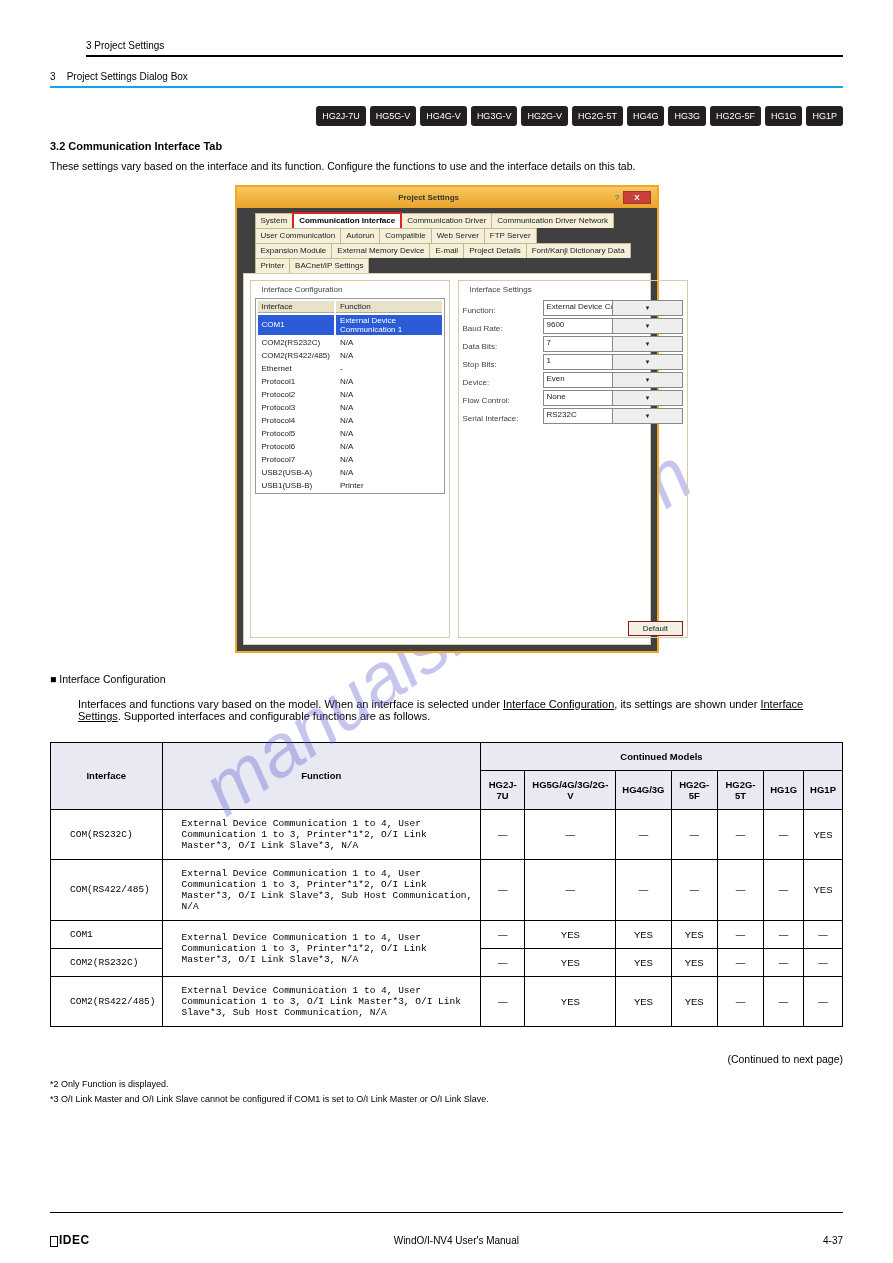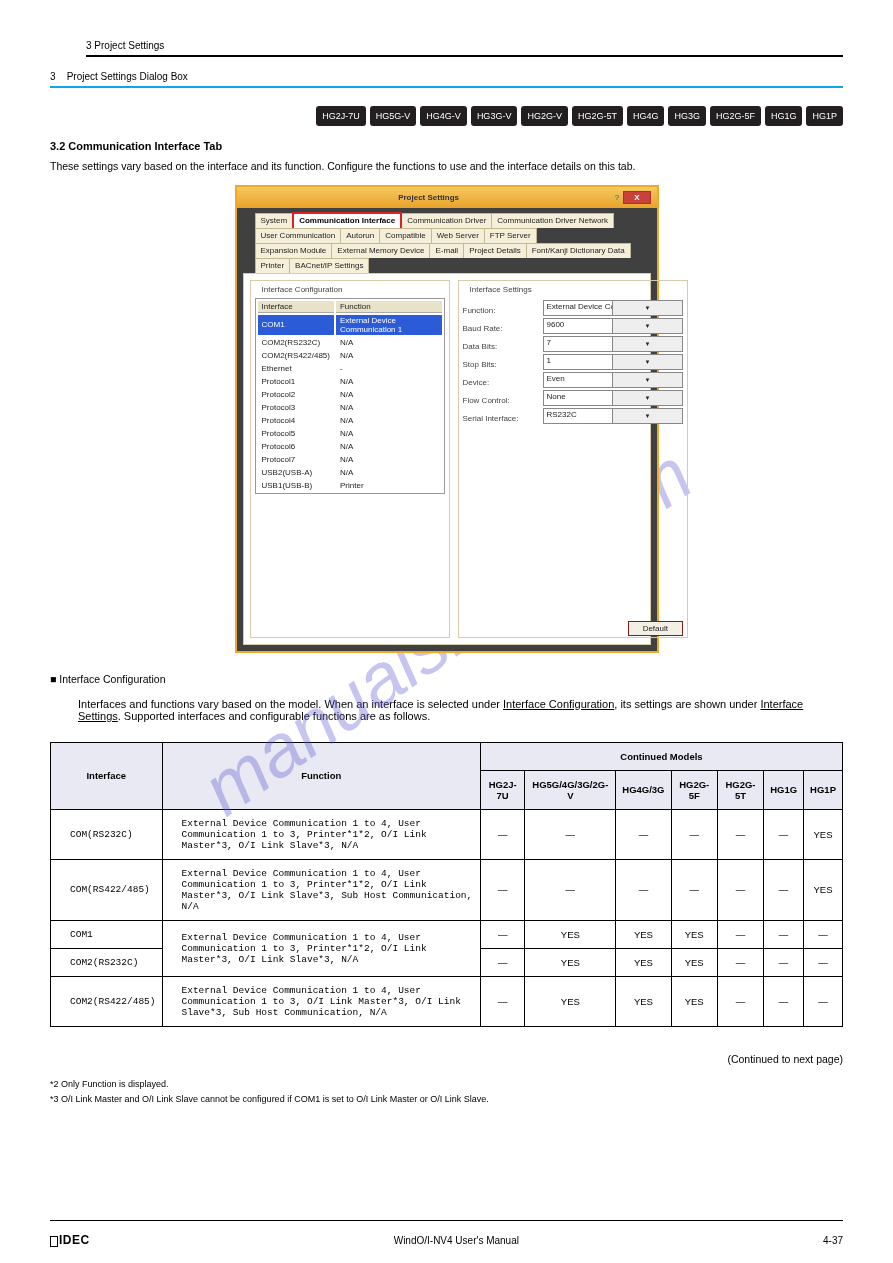--- a/index.html
+++ b/index.html
@@ -46,21 +46,21 @@
 
   .box-indent { margin:4px 0 20px 28px; font-size:11px; }
   .box-indent u { text-decoration: underline; }
 
   
   table.spec { border-collapse: collapse; width:100%; margin:8px 0 24px; font-size:9.5px; }
   table.spec th, table.spec td { border:1px solid #000; padding:8px 6px; text-align:center; vertical-align: middle; }
   table.spec thead th { background:#e9e9f3; }
   table.spec .left { text-align:left; padding-left:19px;font-family:Liberation Mono, monospace; }
 
-  .footer { position:absolute; bottom:16px; left:50px; right:50px; border-top:1px solid #000; display:flex; justify-content:space-between; align-items:center; padding-top:12px; font-size:10px; }
+  .footer { position:absolute; bottom:16px; left:50px; right:50px; border-top:1px solid #000; display:flex; justify-content:space-between; align-items:center; padding-top:20px; font-size:10px; }
   .logo-box { width:8px; height:11px; border:1.5px solid #000; display:inline-block; vertical-align:middle; margin-right:1px; }
   .logo-text { font-weight:800; letter-spacing:0.5px; font-size:12px; }
 
   
   .watermark { position:absolute; left:50%; top:50%; transform: translate(-50%,-50%) rotate(-35deg); font-size:74px; color:rgba(90,90,210,0.35); font-family: Arial, sans-serif; pointer-events:none; white-space:nowrap; font-style: italic; }
 </style>
 </head>
 <body>
 <div class="page">
 

